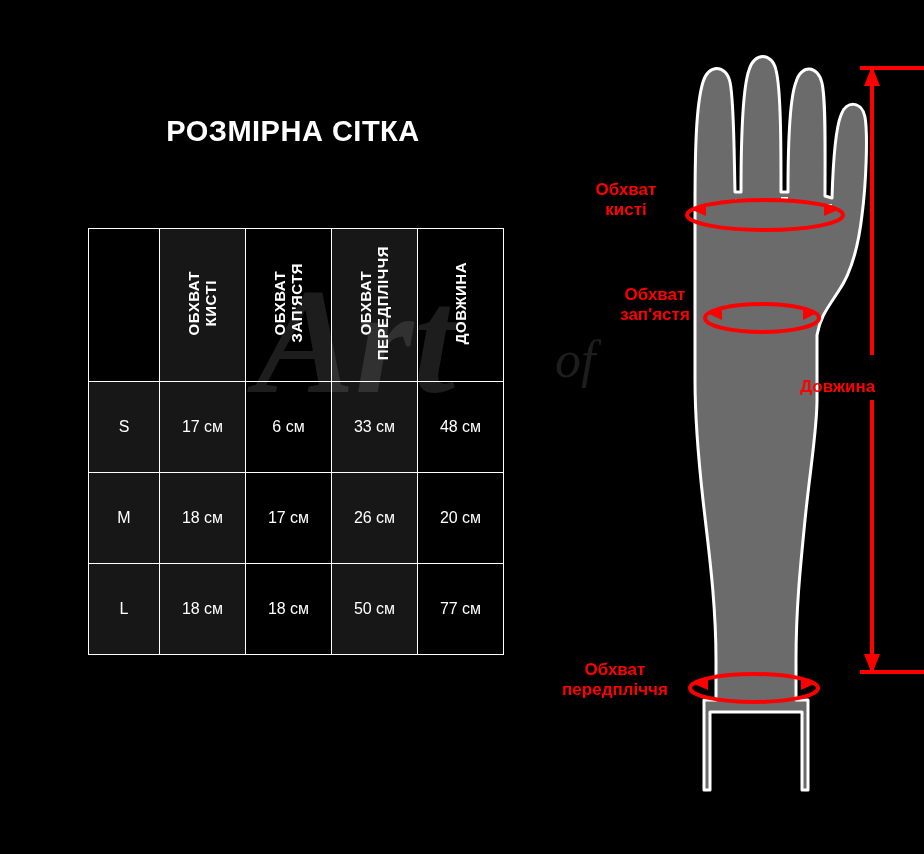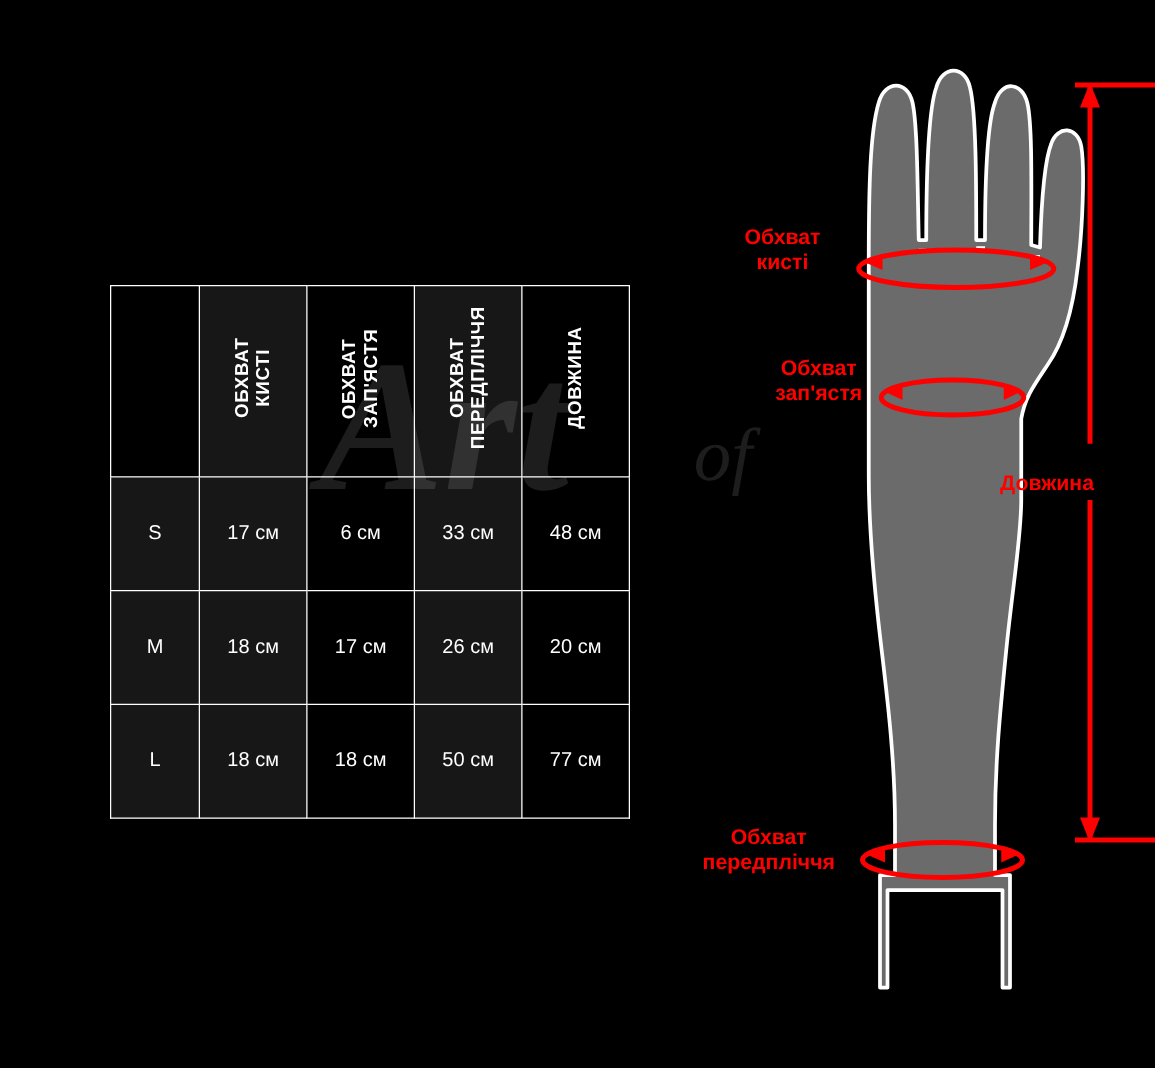--- a/index.html
+++ b/index.html
@@ -38,21 +38,21 @@
     line-height: 1;
     color: #1d1d1d;
     margin-top: 26px;
   }
   .wm-of {
     position: absolute;
     left: 300px;
     top: 100px;
     font-family: "Liberation Serif", serif;
     font-style: italic;
-    font-size: 60px;
+    font-size: 52px;
     color: #1d1d1d;
   }
   .wm-sex {
     position: absolute;
     left: 35px;
     top: 150px;
     font-family: "Liberation Serif", serif;
     font-style: italic;
     font-weight: bold;
     font-size: 175px;
@@ -146,20 +146,21 @@
 </head>
 <body>
 
 <div id="root">
 
   <div class="watermark">
     <div class="wm-art">Art</div>
     <div class="wm-of">of</div>
   </div>
 
+  <div class="title">РОЗМІРНА СІТКА</div>
 
   <table class="size-table">
     <thead>
       <tr>
         <th class="col-label"></th>
         <th class="col-data shade">
           <span class="vert-head">ОБХВАТ
 КИСТІ</span>
         </th>
         <th class="col-data">

